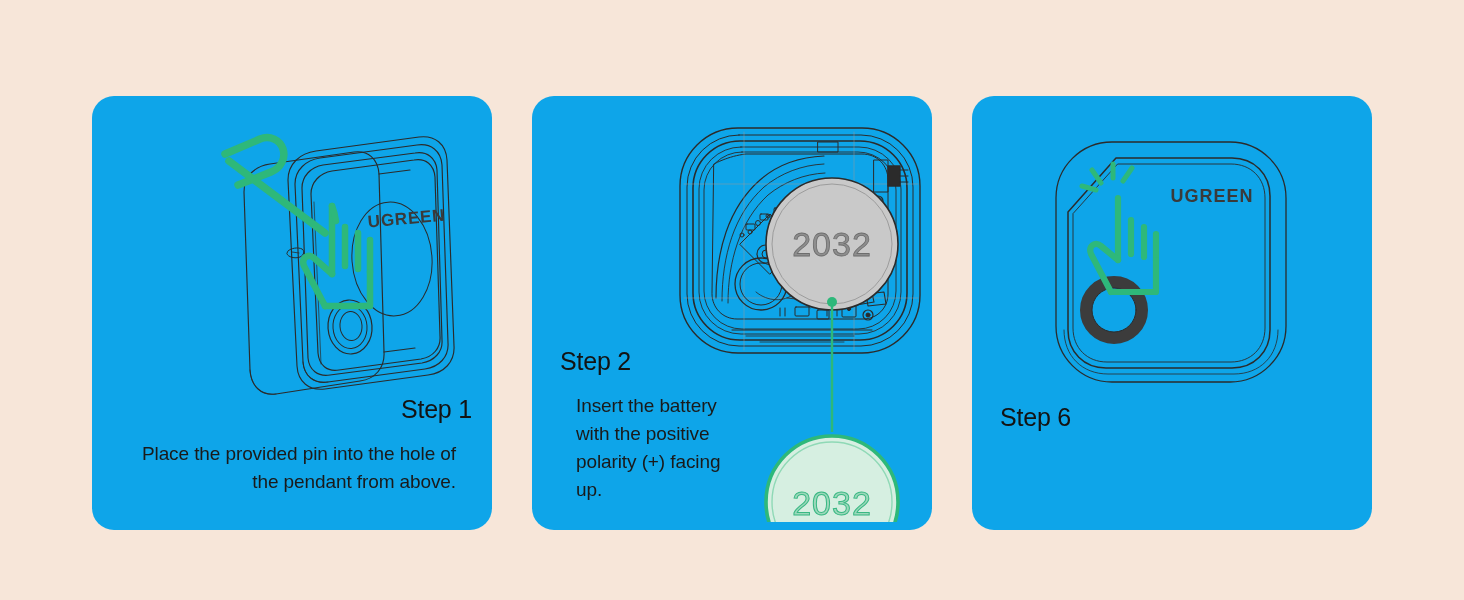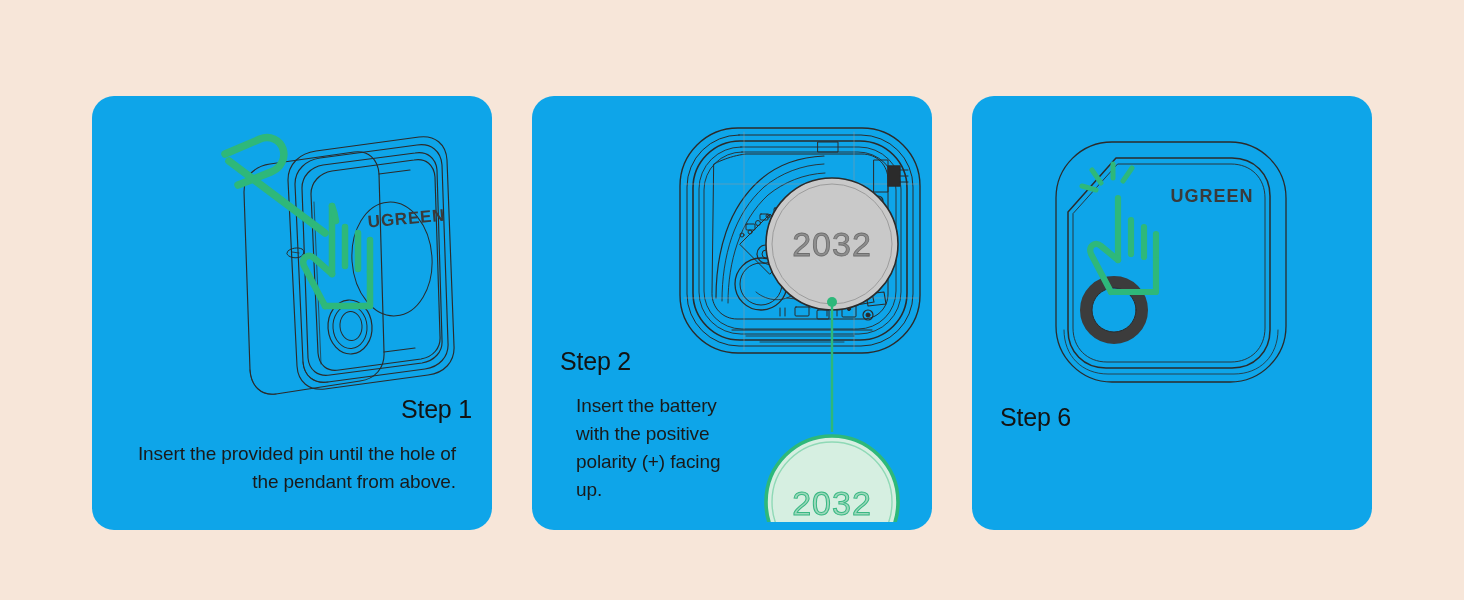--- a/index.html
+++ b/index.html
@@ -129,21 +129,21 @@
             <path d="M266 119 L266 155"></path>
             <path d="M278 126 L278 158"></path>
             <path d="M240 160 L222 144 C216 139 209 144 212 152 L233 192"></path>
             <path d="M233 192 L278 192 L278 158"></path>
             <path d="M240 92 C240 92 243 99 244 107"></path>
           </g>
         </svg>
       </div>
       <div class="text-block">
         <div class="step-title">Step 1</div>
-        <div class="step-desc">Insert the provided pin until the hole of the pendant from above.</div>
+        <div class="step-desc">Place the provided pin into the hole of the pendant from above.</div>
       </div>
     </div>
 
     <div class="card" id="card-2">
       <div class="art">
         <svg viewBox="0 0 400 420" preserveAspectRatio="xMidYMid meet" xmlns="http://www.w3.org/2000/svg">
           <g fill="none" stroke="#2b2b2b" stroke-linecap="round" stroke-linejoin="round">
 
             <rect x="148" y="26" width="240" height="225" rx="58" stroke-width="1.4"></rect>
             <rect x="155" y="33" width="226" height="211" rx="52" stroke-width="1"></rect>

